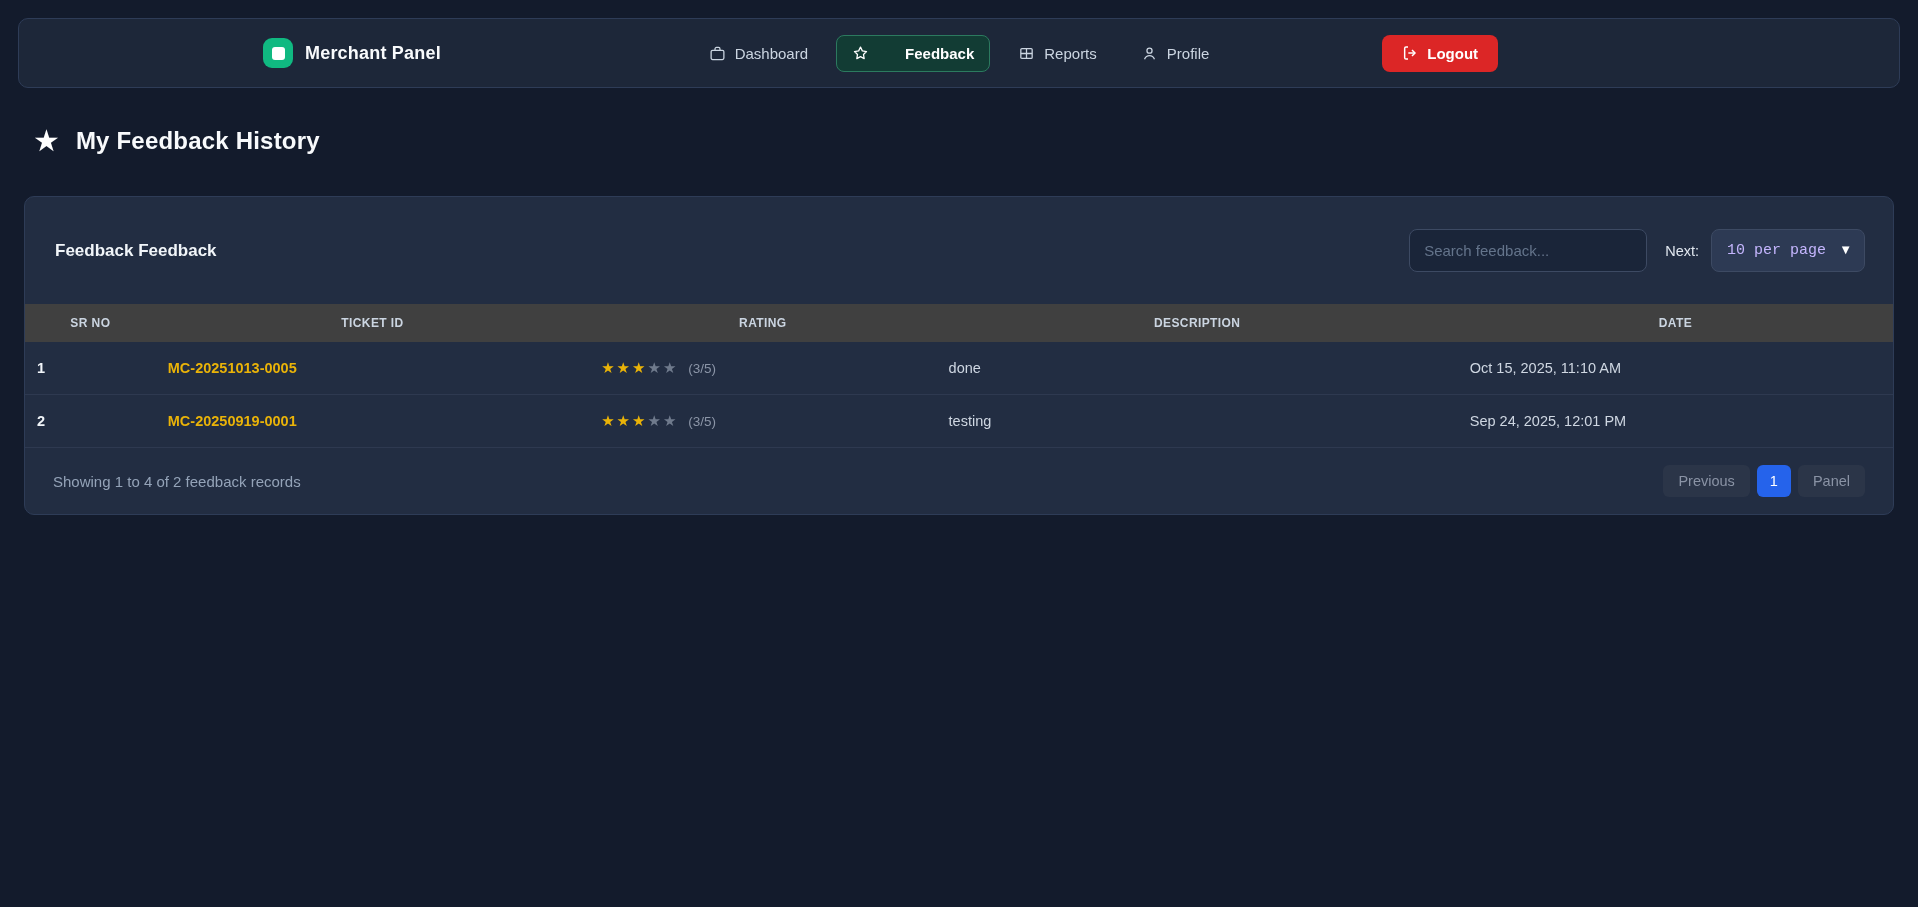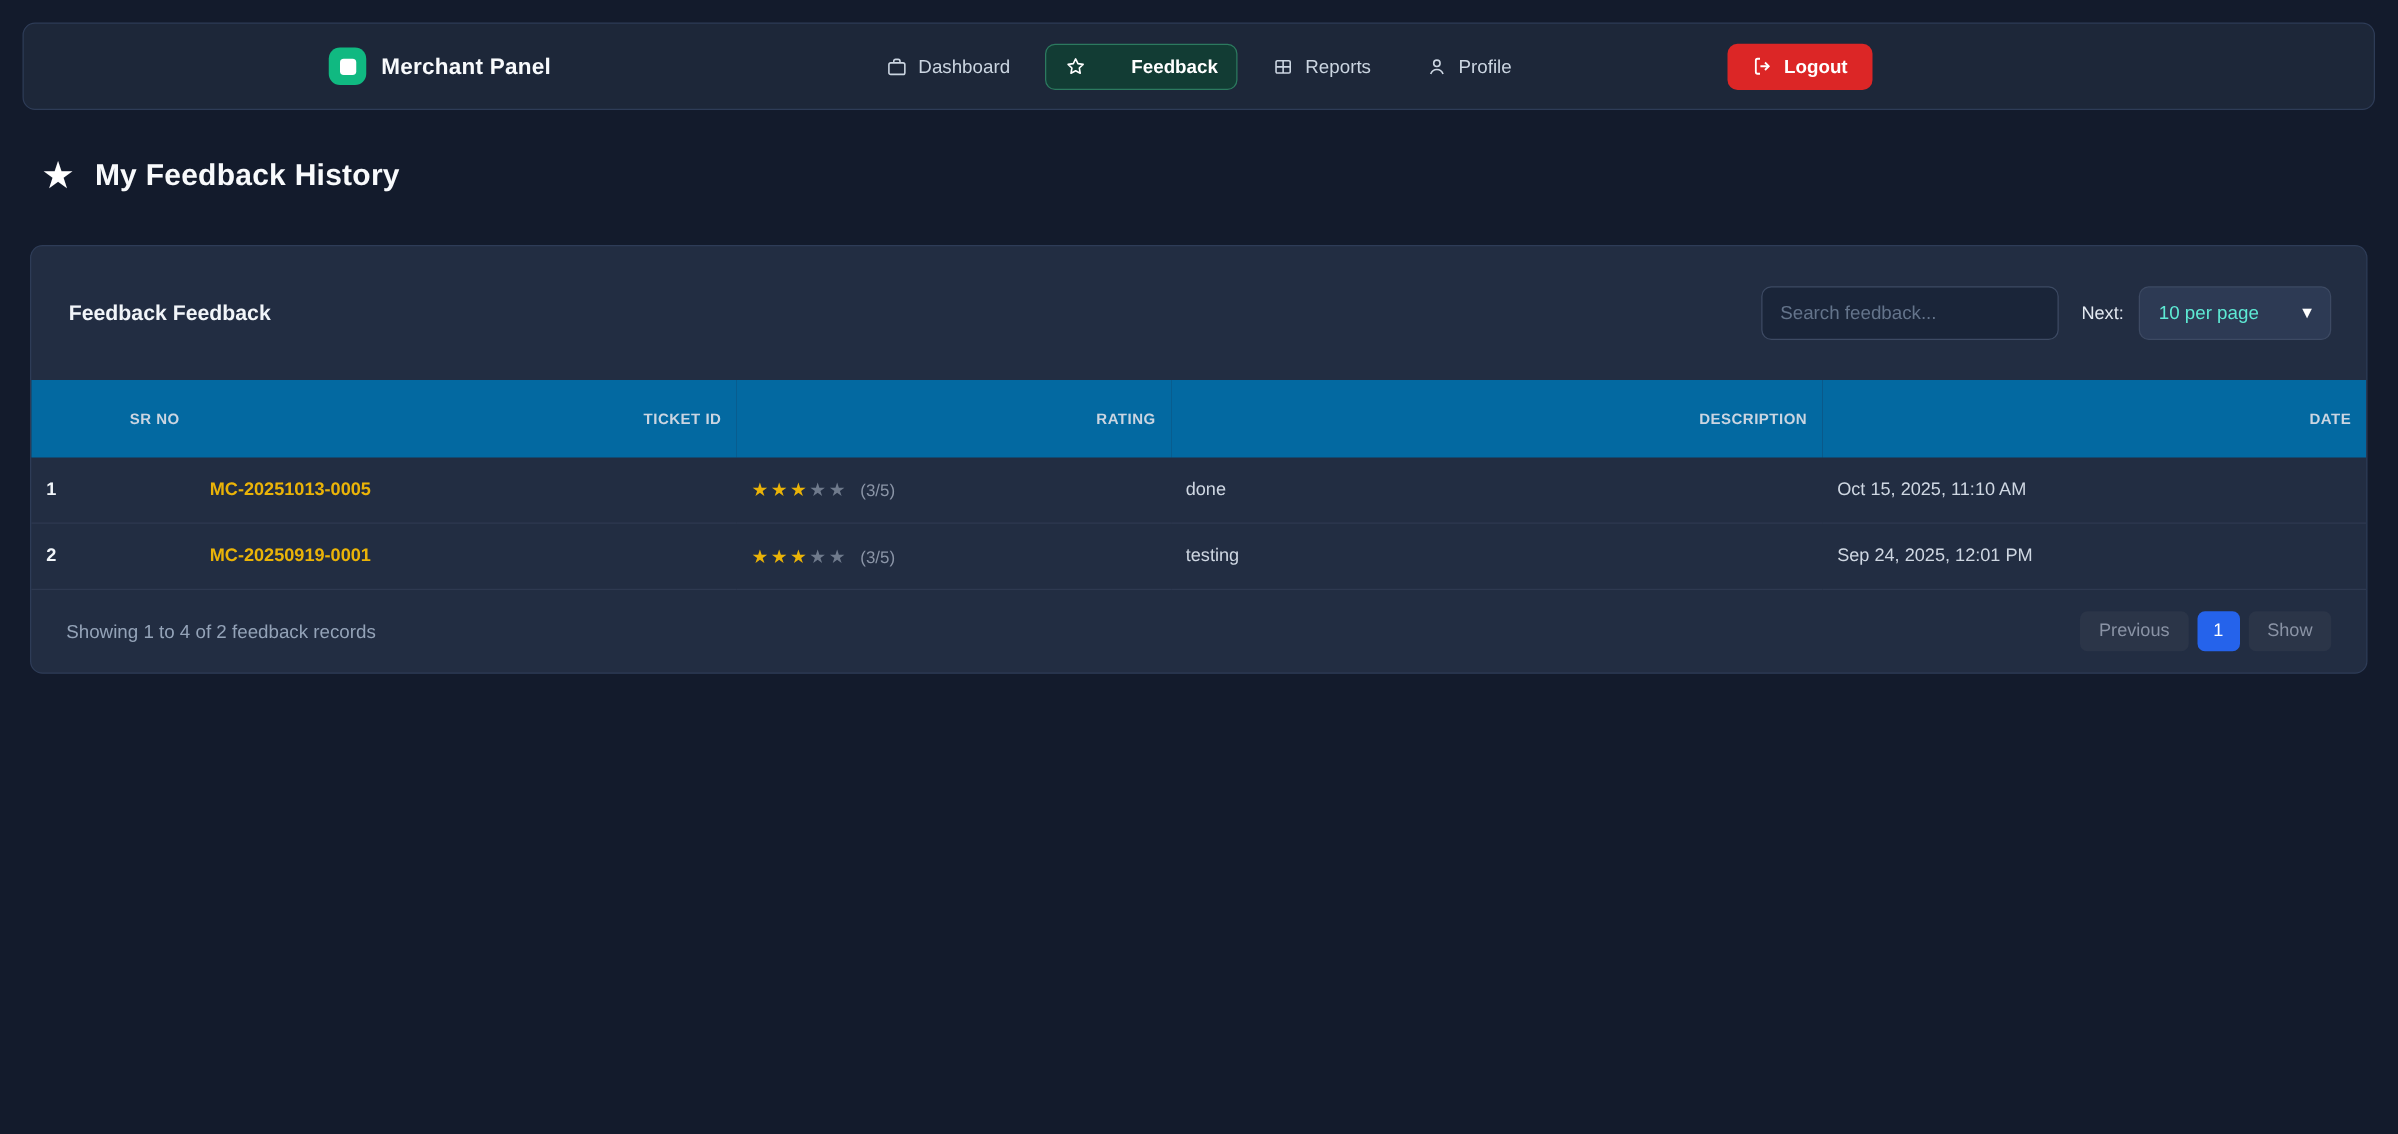--- a/index.html
+++ b/index.html
@@ -111,46 +111,46 @@
   .search-input::placeholder { color: #64748b; }
   .show-label { margin: 0 12px 0 18px; font-size: 14.5px; color: #e2e8f0; }
   .select-wrap { position: relative; }
   .per-page-select {
     appearance: none; -webkit-appearance: none;
     width: 154px; height: 43px;
     background: #2d3a54;
     border: 1px solid #3d4a63;
     border-radius: 8px;
     padding: 0 34px 0 15px;
-    color: #5eead4;
+    color: #c4b5fd;
     font-size: 15px;
-    font-family: Liberation Sans, sans-serif;
+    font-family: Liberation Mono, monospace;
     cursor: pointer;
     outline: none;
   }
   .select-chevron {
     position: absolute; right: 13px; top: 50%;
     transform: translateY(-58%);
     pointer-events: none;
     color: #ffffff; font-size: 13px;
   }
 
   
   table { width: 100%; border-collapse: collapse; table-layout: fixed; }
   col.c1 { width: 7%; } col.c2 { width: 23.2%; } col.c3 { width: 18.6%; }
   col.c4 { width: 27.9%; } col.c5 { width: 23.3%; }
   thead th {
-    background: #0369a1;
+    background: #404040;
     color: #cbd5e1;
     font-size: 12px;
     font-weight: 700;
     text-transform: uppercase;
     letter-spacing: 0.4px;
-    text-align: right;
-    padding: 24px 12px;
+    text-align: center;
+    padding: 12px 12px;
   }
   tbody td {
     padding: 17px 12px;
     border-bottom: 1px solid #2e3950;
     font-size: 14px;
     vertical-align: middle;
   }
   td.c-sr { color: #f1f5f9; font-weight: 700; font-size: 14.5px; }
   td.c-ticket { color: #eab308; font-weight: 700; font-size: 14.5px; }
   td.c-desc, td.c-date { color: #cfd7e2; font-size: 14.5px; }
@@ -298,16 +298,16 @@
     <td class="c-date">Sep 24, 2025, 12:01 PM</td>
   </tr>
 </tbody>
   </table>
 
   <div class="card-footer">
     <span class="records-summary">Showing 1 to 4 of 2 feedback records</span>
     <div class="pagination">
       <button class="page-btn">Previous</button>
       <button class="page-btn current">1</button>
-      <button class="page-btn">Show</button>
+      <button class="page-btn">Panel</button>
     </div>
   </div>
 </section>
 
 </body></html>

